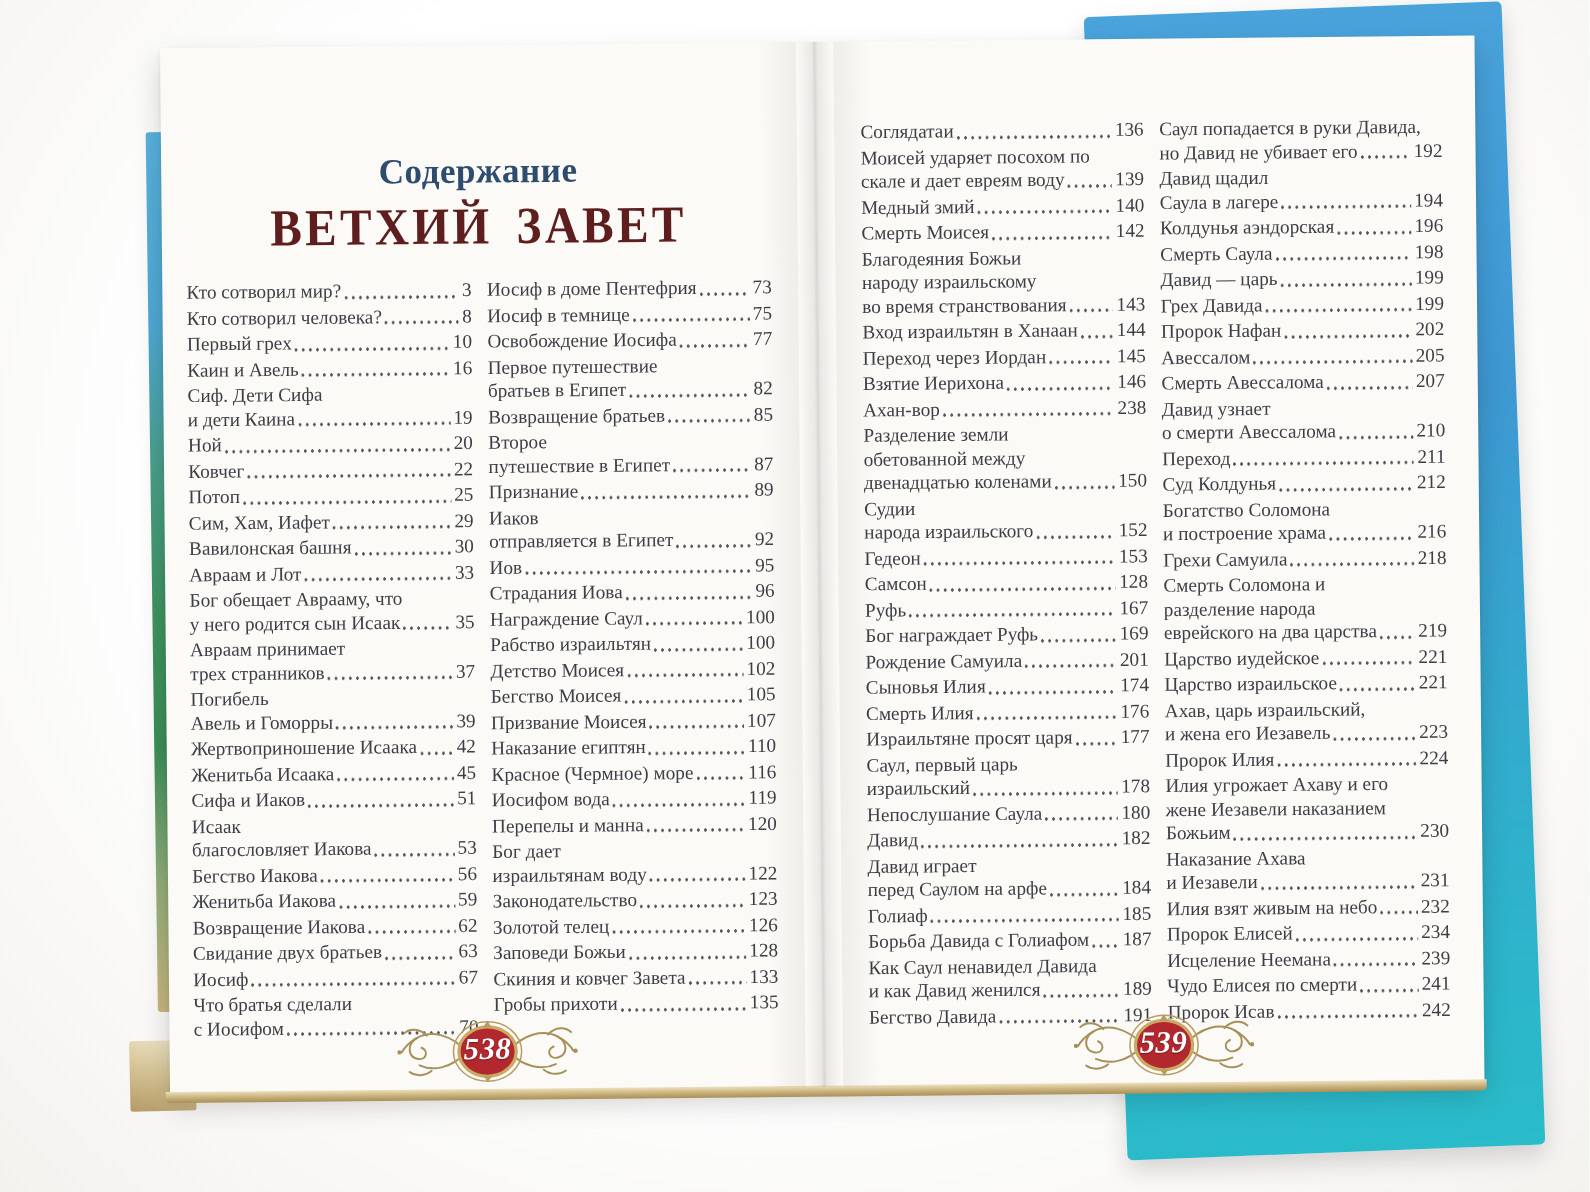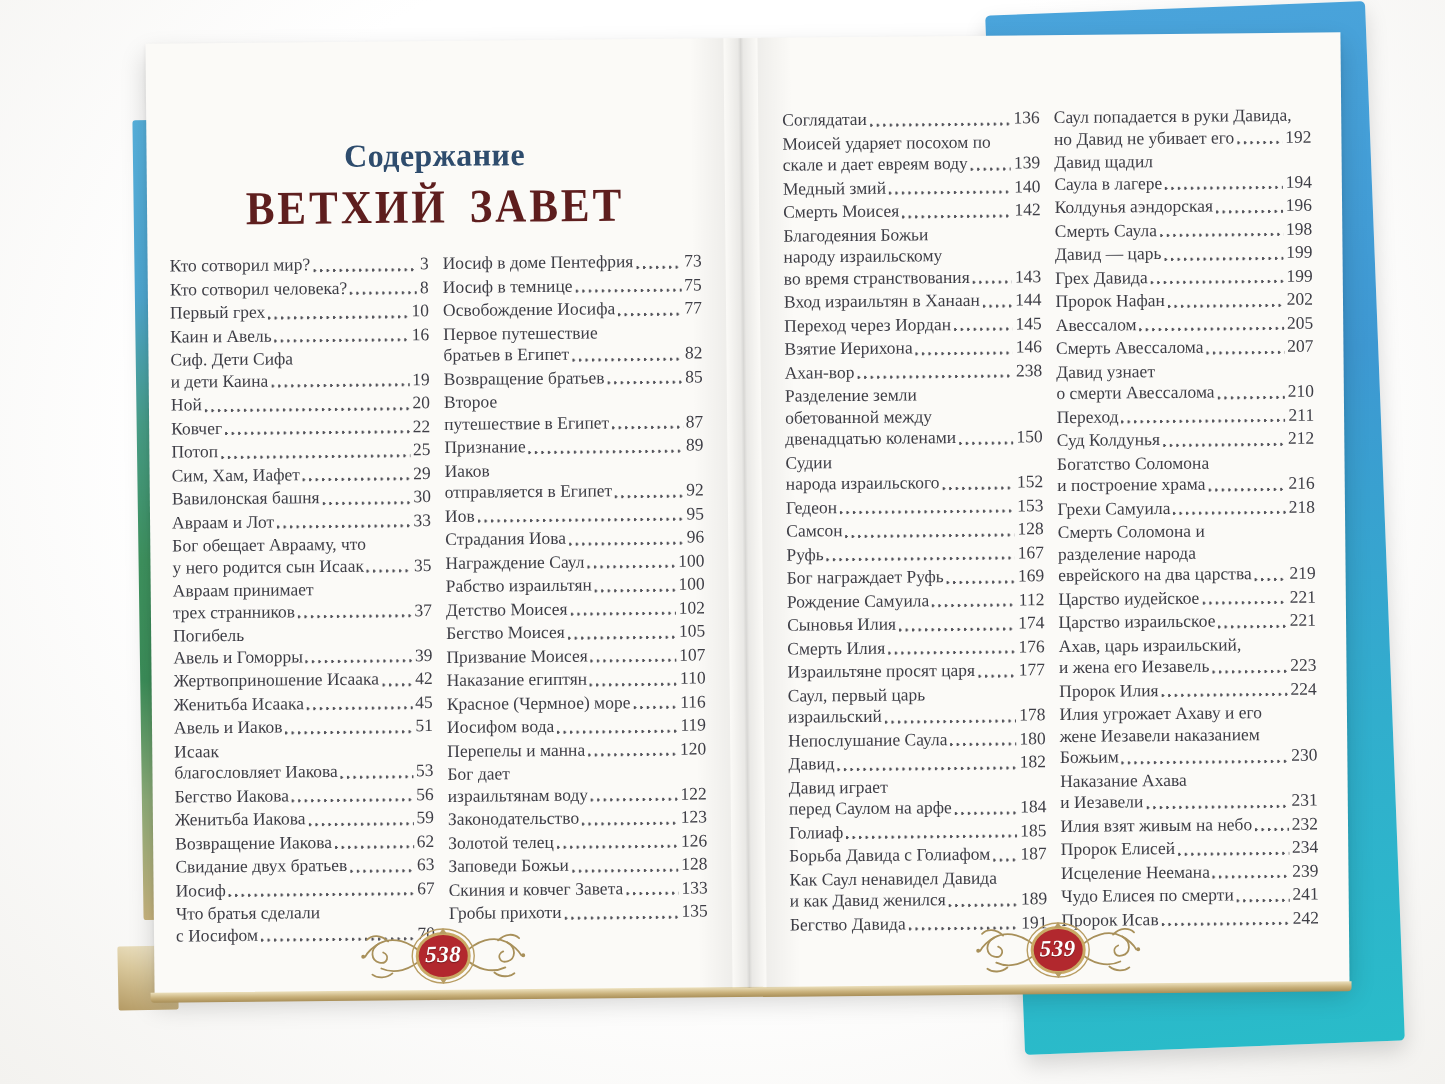--- a/index.html
+++ b/index.html
@@ -84,21 +84,21 @@
     background-size:6.5px 5px;background-repeat:repeat-x;background-position:left bottom;
   }
   .num{flex:0 0 auto;margin-left:1px;}
   .badge{
     position:absolute;bottom:6px;left:50%;transform:translateX(-50%);
     width:170px;height:58px;
   }
   .badge-svg{position:absolute;inset:0;width:100%;height:100%;}
   .badge-num{
     position:absolute;left:50%;top:50%;transform:translate(-50%,-54%);
-    color:#ffffff;font-style:italic;font-weight:bold;font-size:23px;
+    color:#ffffff;font-style:italic;font-weight:bold;font-size:28px;
     letter-spacing:.5px;text-shadow:0 1px 1px rgba(0,0,0,.35);
   }
   .defs-svg{position:absolute;width:0;height:0;}
 </style>
 </head>
 <body>
 
 <svg class="defs-svg" aria-hidden="true">
   <defs>
     <g id="flourish" fill="none" stroke="#a8905a" stroke-width="1.8" stroke-linecap="round">
@@ -235,21 +235,21 @@
             </div>
             <div class="entry">
               <div class="entry-line last">
                 <span class="txt">Женитьба Исаака</span>
                 <span class="leader"></span>
                 <span class="num">45</span>
               </div>
             </div>
             <div class="entry">
               <div class="entry-line last">
-                <span class="txt">Авель и Иаков</span>
+                <span class="txt">Сифа и Иаков</span>
                 <span class="leader"></span>
                 <span class="num">51</span>
               </div>
             </div>
             <div class="entry">
               <div class="entry-line"><span class="txt">Исаак</span></div>
               <div class="entry-line last">
                 <span class="txt">благословляет Иакова</span>
                 <span class="leader"></span>
                 <span class="num">53</span>
@@ -607,21 +607,21 @@
               <div class="entry-line last">
                 <span class="txt">Бог награждает Руфь</span>
                 <span class="leader"></span>
                 <span class="num">169</span>
               </div>
             </div>
             <div class="entry">
               <div class="entry-line last">
                 <span class="txt">Рождение Самуила</span>
                 <span class="leader"></span>
-                <span class="num">112</span>
+                <span class="num">201</span>
               </div>
             </div>
             <div class="entry">
               <div class="entry-line last">
                 <span class="txt">Сыновья Илия</span>
                 <span class="leader"></span>
                 <span class="num">174</span>
               </div>
             </div>
             <div class="entry">

